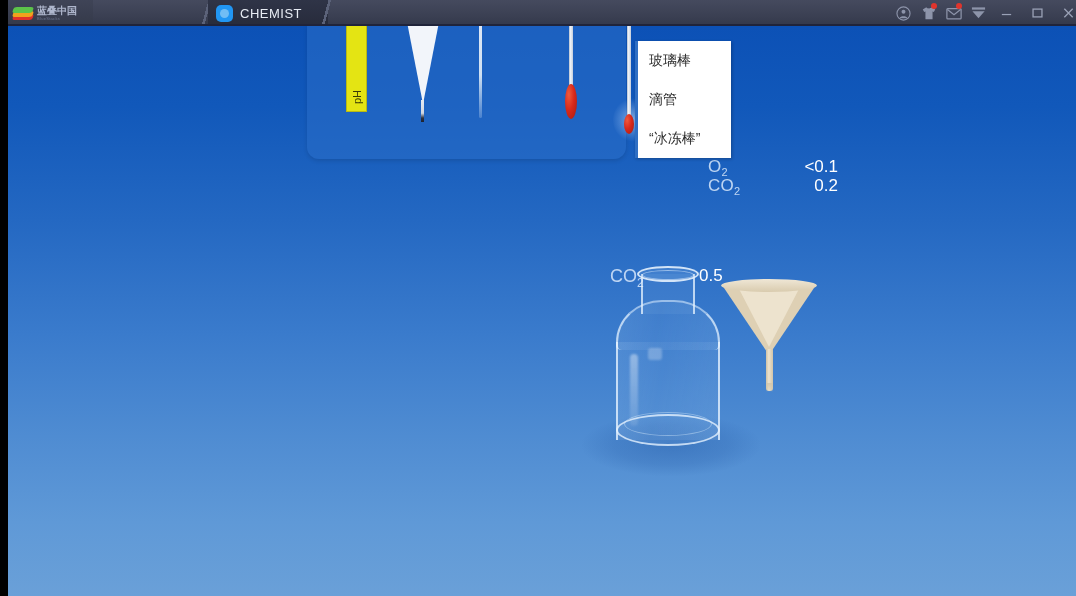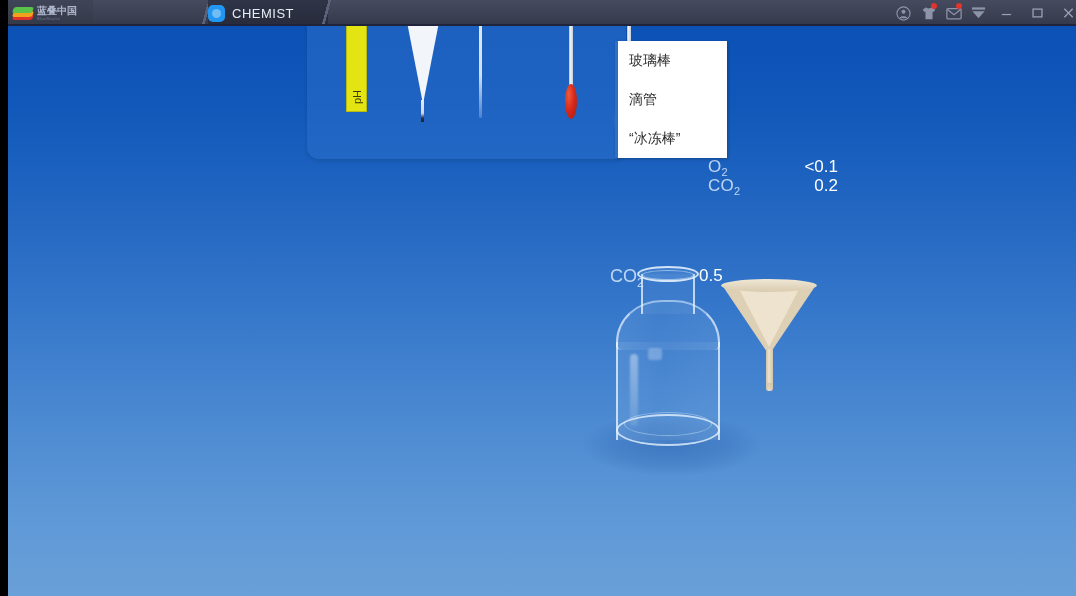--- a/index.html
+++ b/index.html
@@ -99,21 +99,21 @@
   .tab-home {
     left: 85px;
     width: 115px;
     background: linear-gradient(180deg,#444a5f 0%,#383d50 100%);
     padding-left: 9px;
   }
   .tab-chemist {
     left: 200px;
     width: 120px;
     background: linear-gradient(180deg,#2f3447 0%,#272b3b 100%);
-    padding-left: 0;
+    padding-left: 8px;
   }
   .tab-slant {
     position: absolute;
     top: 0;
     width: 26px; height: 26px;
     background: linear-gradient(105deg, transparent 0 44%, #5b6279 44% 52%, transparent 52% 100%);
   }
   .tab-icon {
     width: 17px; height: 17px;
     border-radius: 4px;
@@ -281,22 +281,22 @@
     left: 306px; top: 74px;
     width: 42px; height: 44px;
     border-radius: 50%;
     background: radial-gradient(circle, rgba(215,235,255,0.55) 0%, rgba(190,220,255,0.22) 45%, rgba(170,210,255,0) 72%);
     pointer-events: none;
   }
 
   
   .dropdown {
     position: absolute;
-    left: 607px; top: 15px;
-    width: 112px;
+    left: 627px; top: 15px;
+    width: 96px;
     background: #ffffff;
     border-left: 3px solid #2f6fc4;
     box-shadow: 1px 1px 3px rgba(0,0,0,0.25);
     box-sizing: border-box;
     z-index: 30;
   }
   .menu-item {
     height: 39px;
     display: flex;
     align-items: center;

